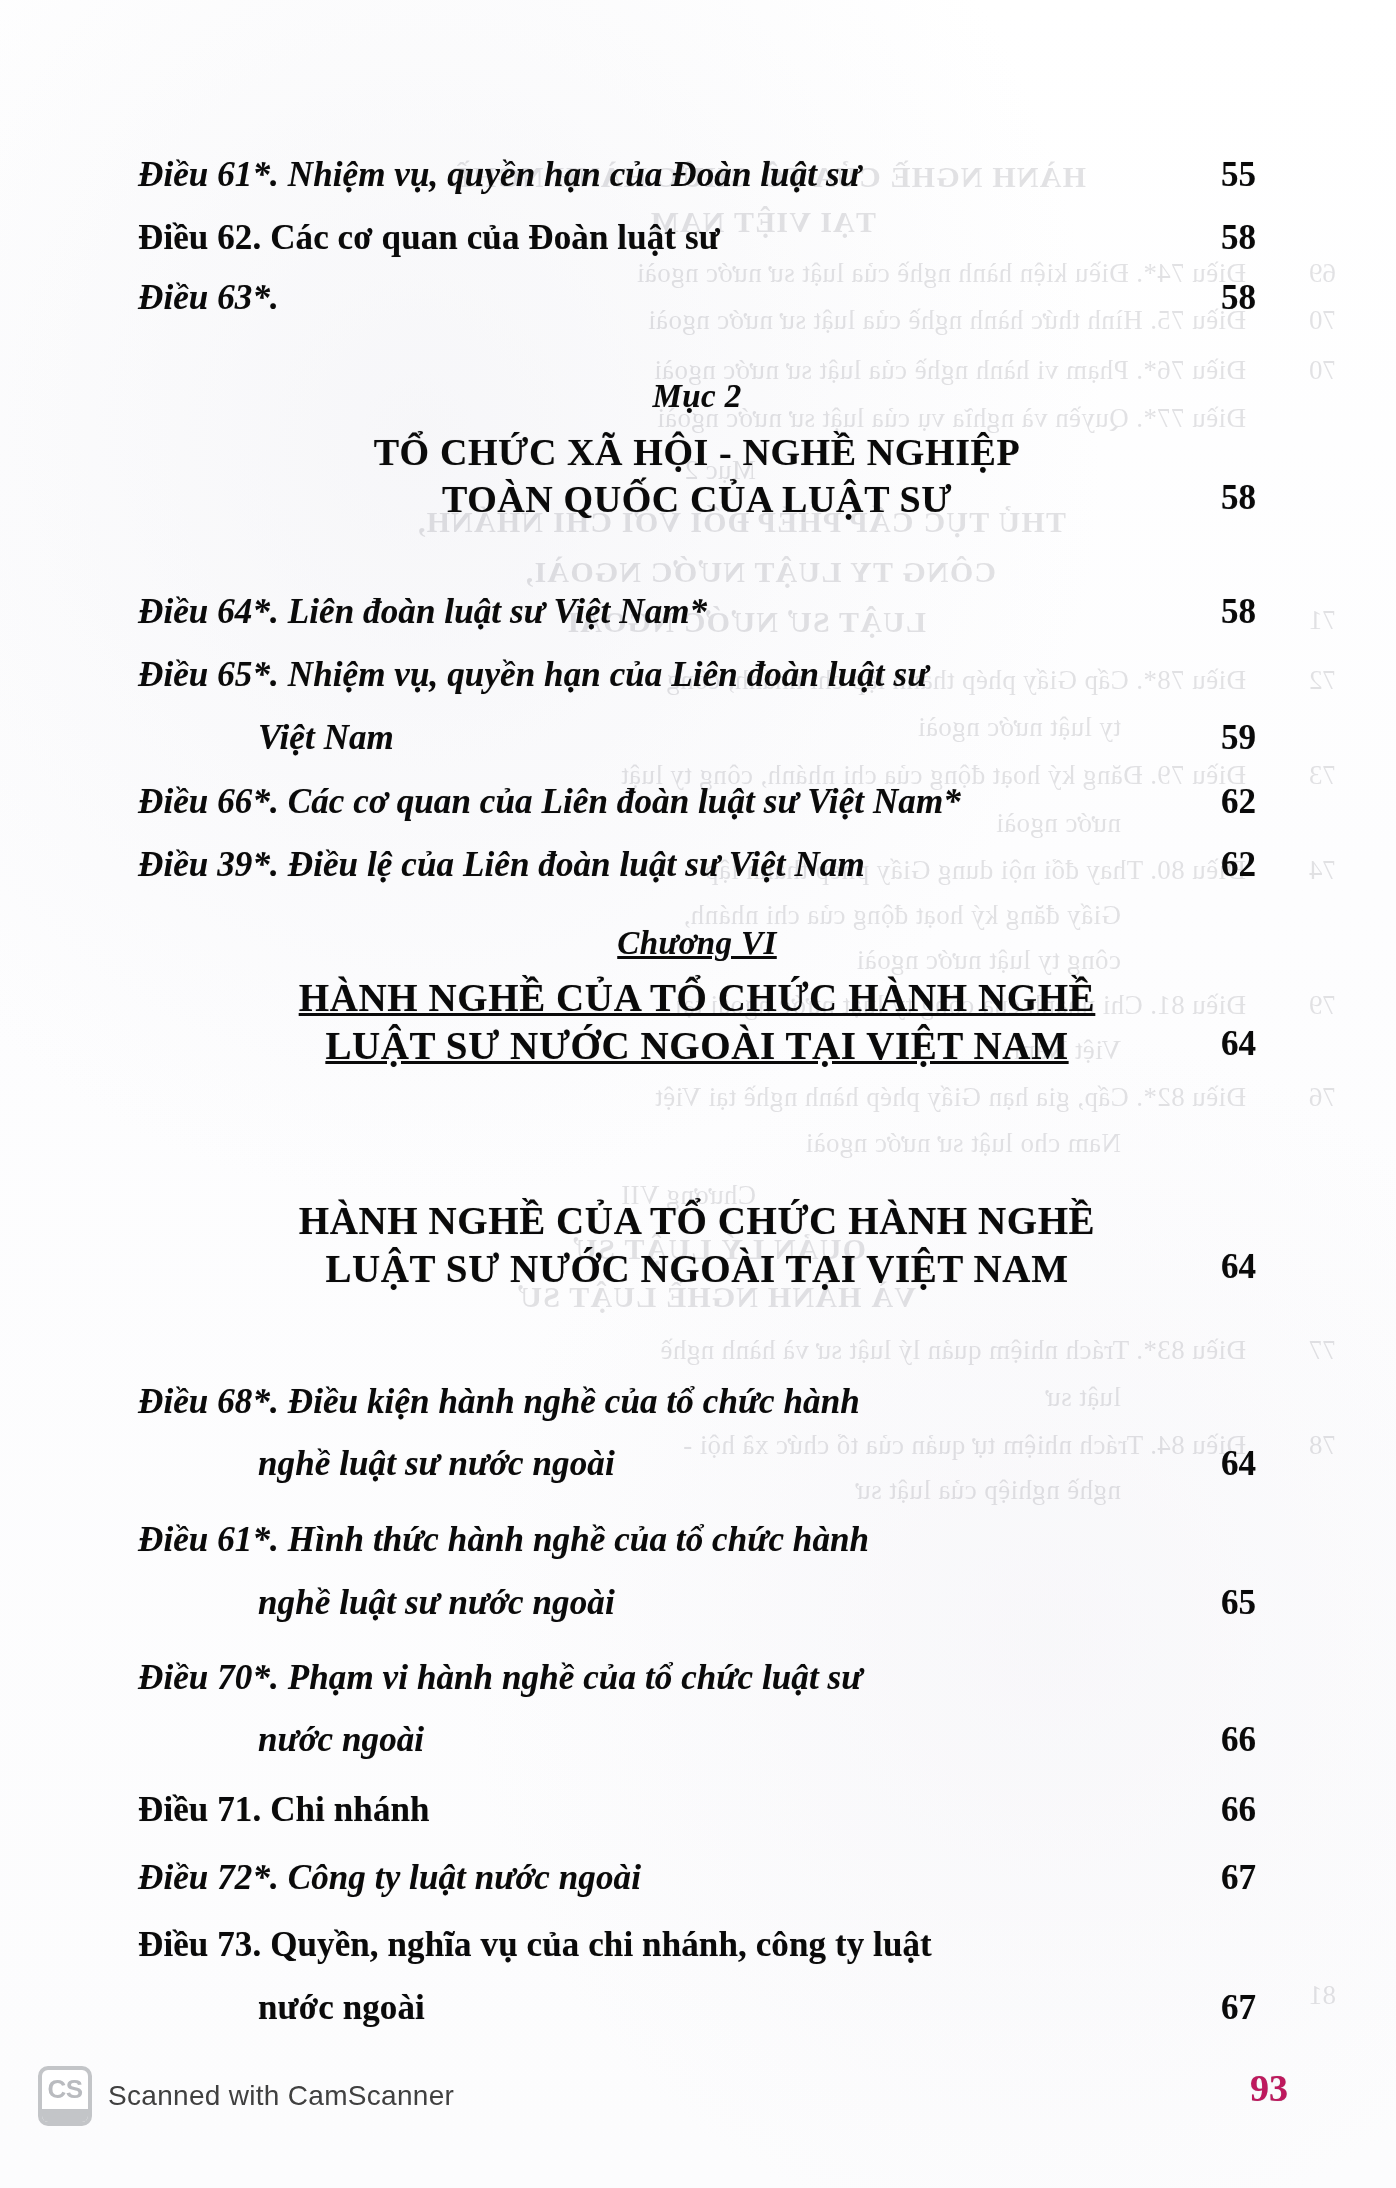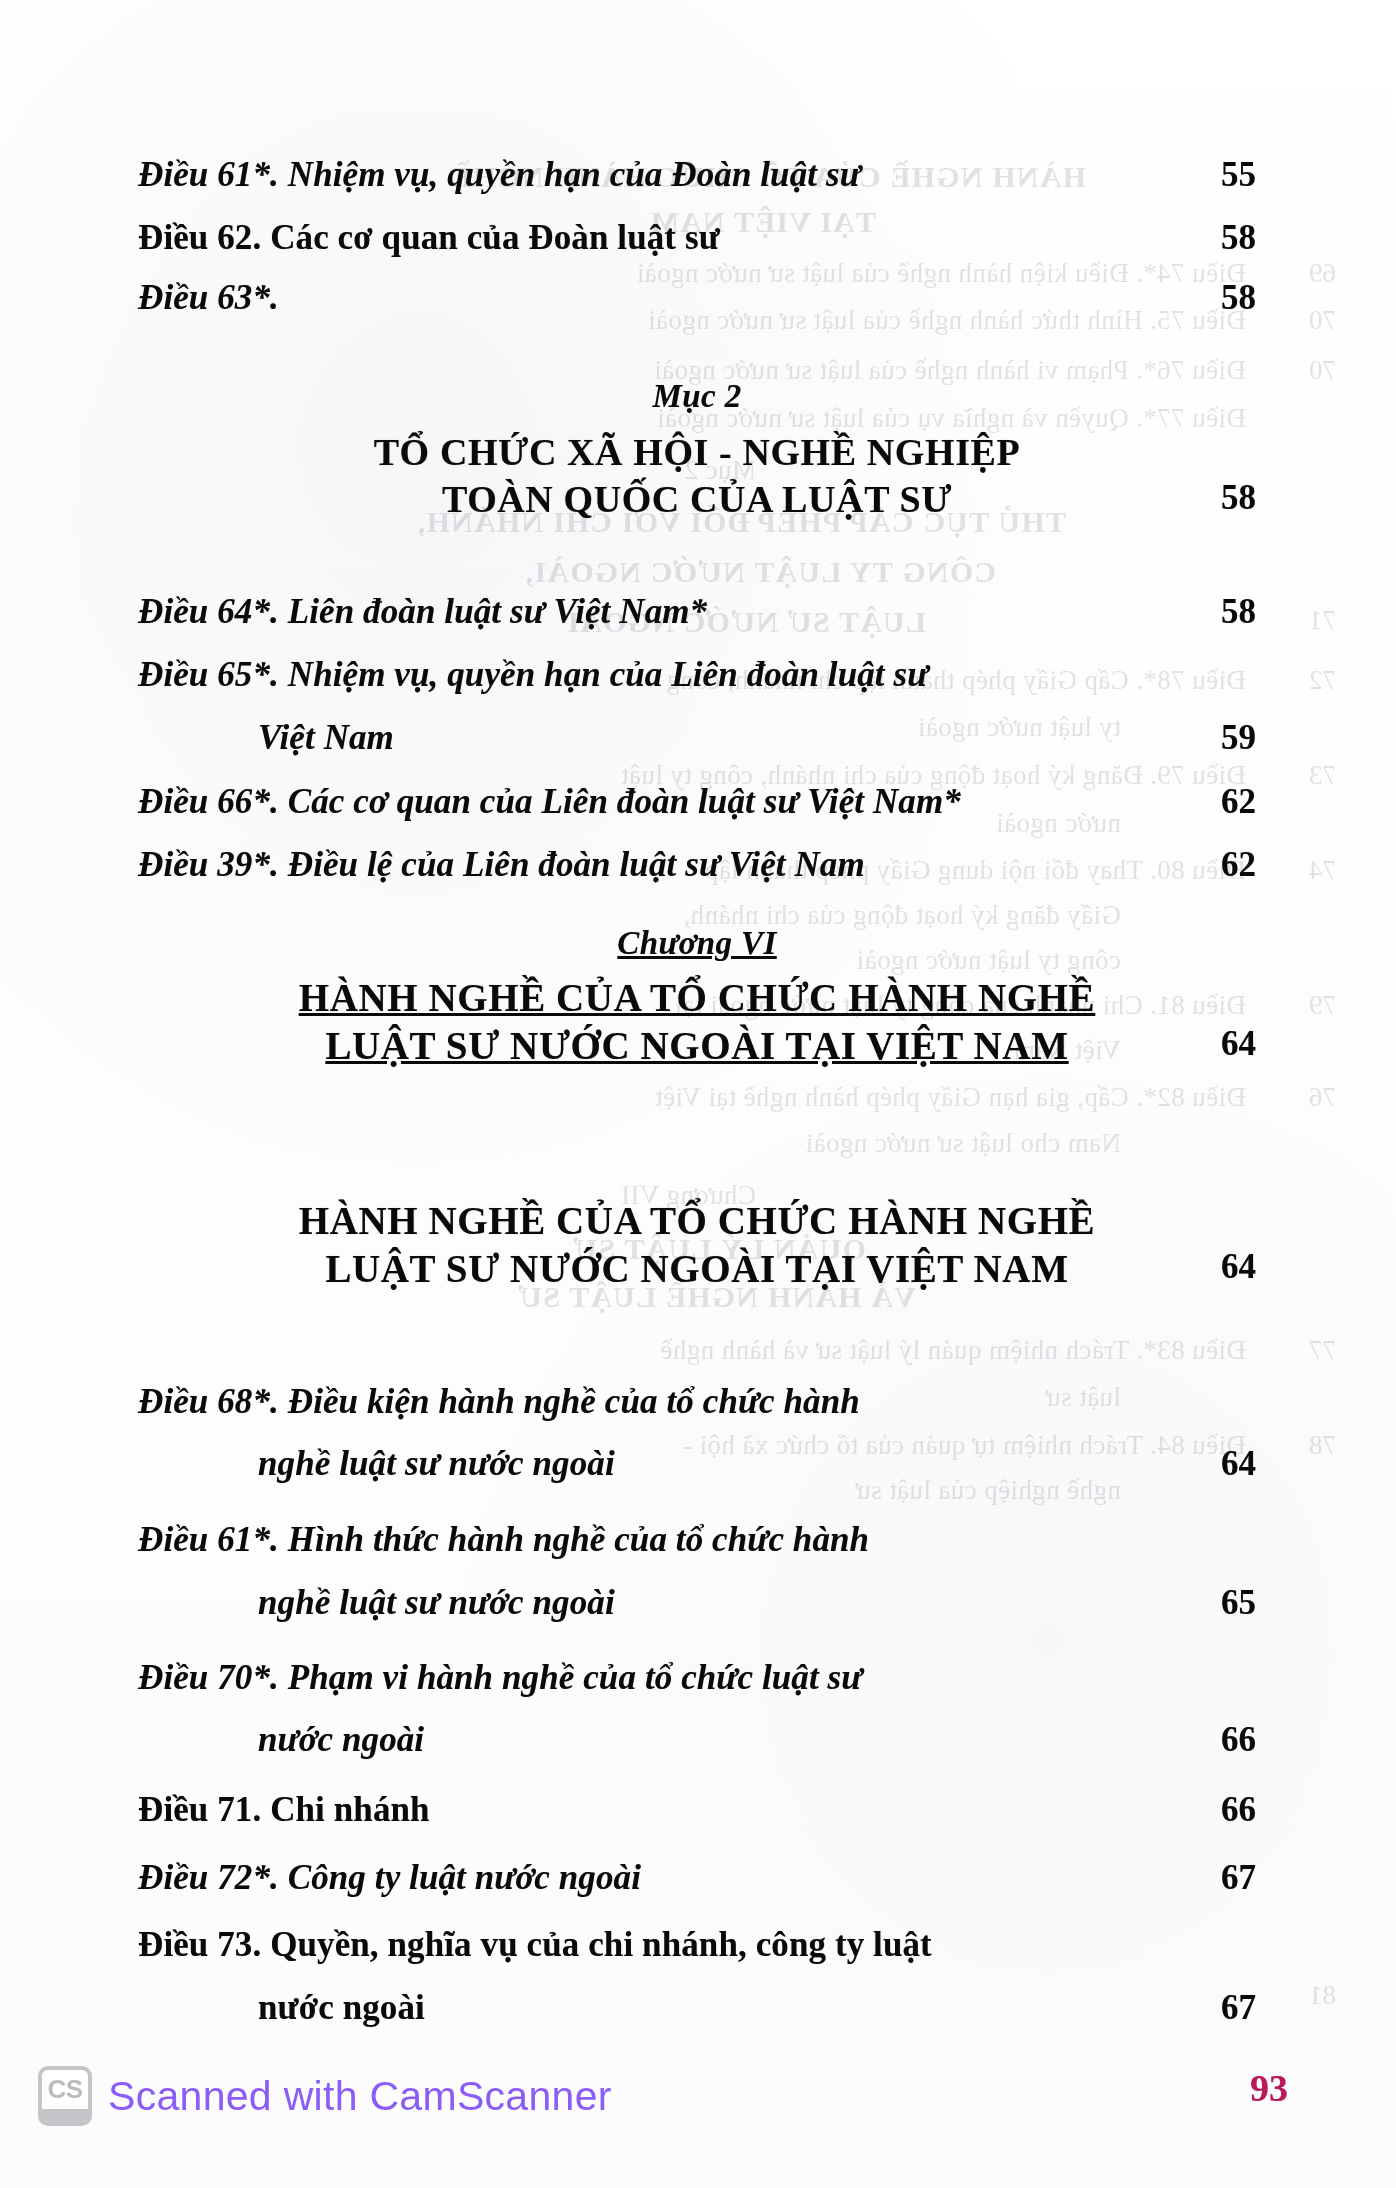--- a/index.html
+++ b/index.html
@@ -170,22 +170,22 @@
   .cs-logo .cs-bar {
     position: absolute;
     left: 0;
     right: 0;
     bottom: 0;
     height: 13px;
     background: #c3c5c8;
   }
   .wm-text {
     font-family: "Liberation Sans", sans-serif;
-    font-size: 41px;
-    color: #8b5cf6;
+    font-size: 28px;
+    color: #404040;
     letter-spacing: 0.3px;
   }
   .folio {
     position: absolute;
     right: 108px;
     bottom: 78px;
     font-size: 38px;
     font-weight: 700;
     color: #be185d;
     text-shadow: 0 0 0.8px rgba(0,0,0,0.3);

